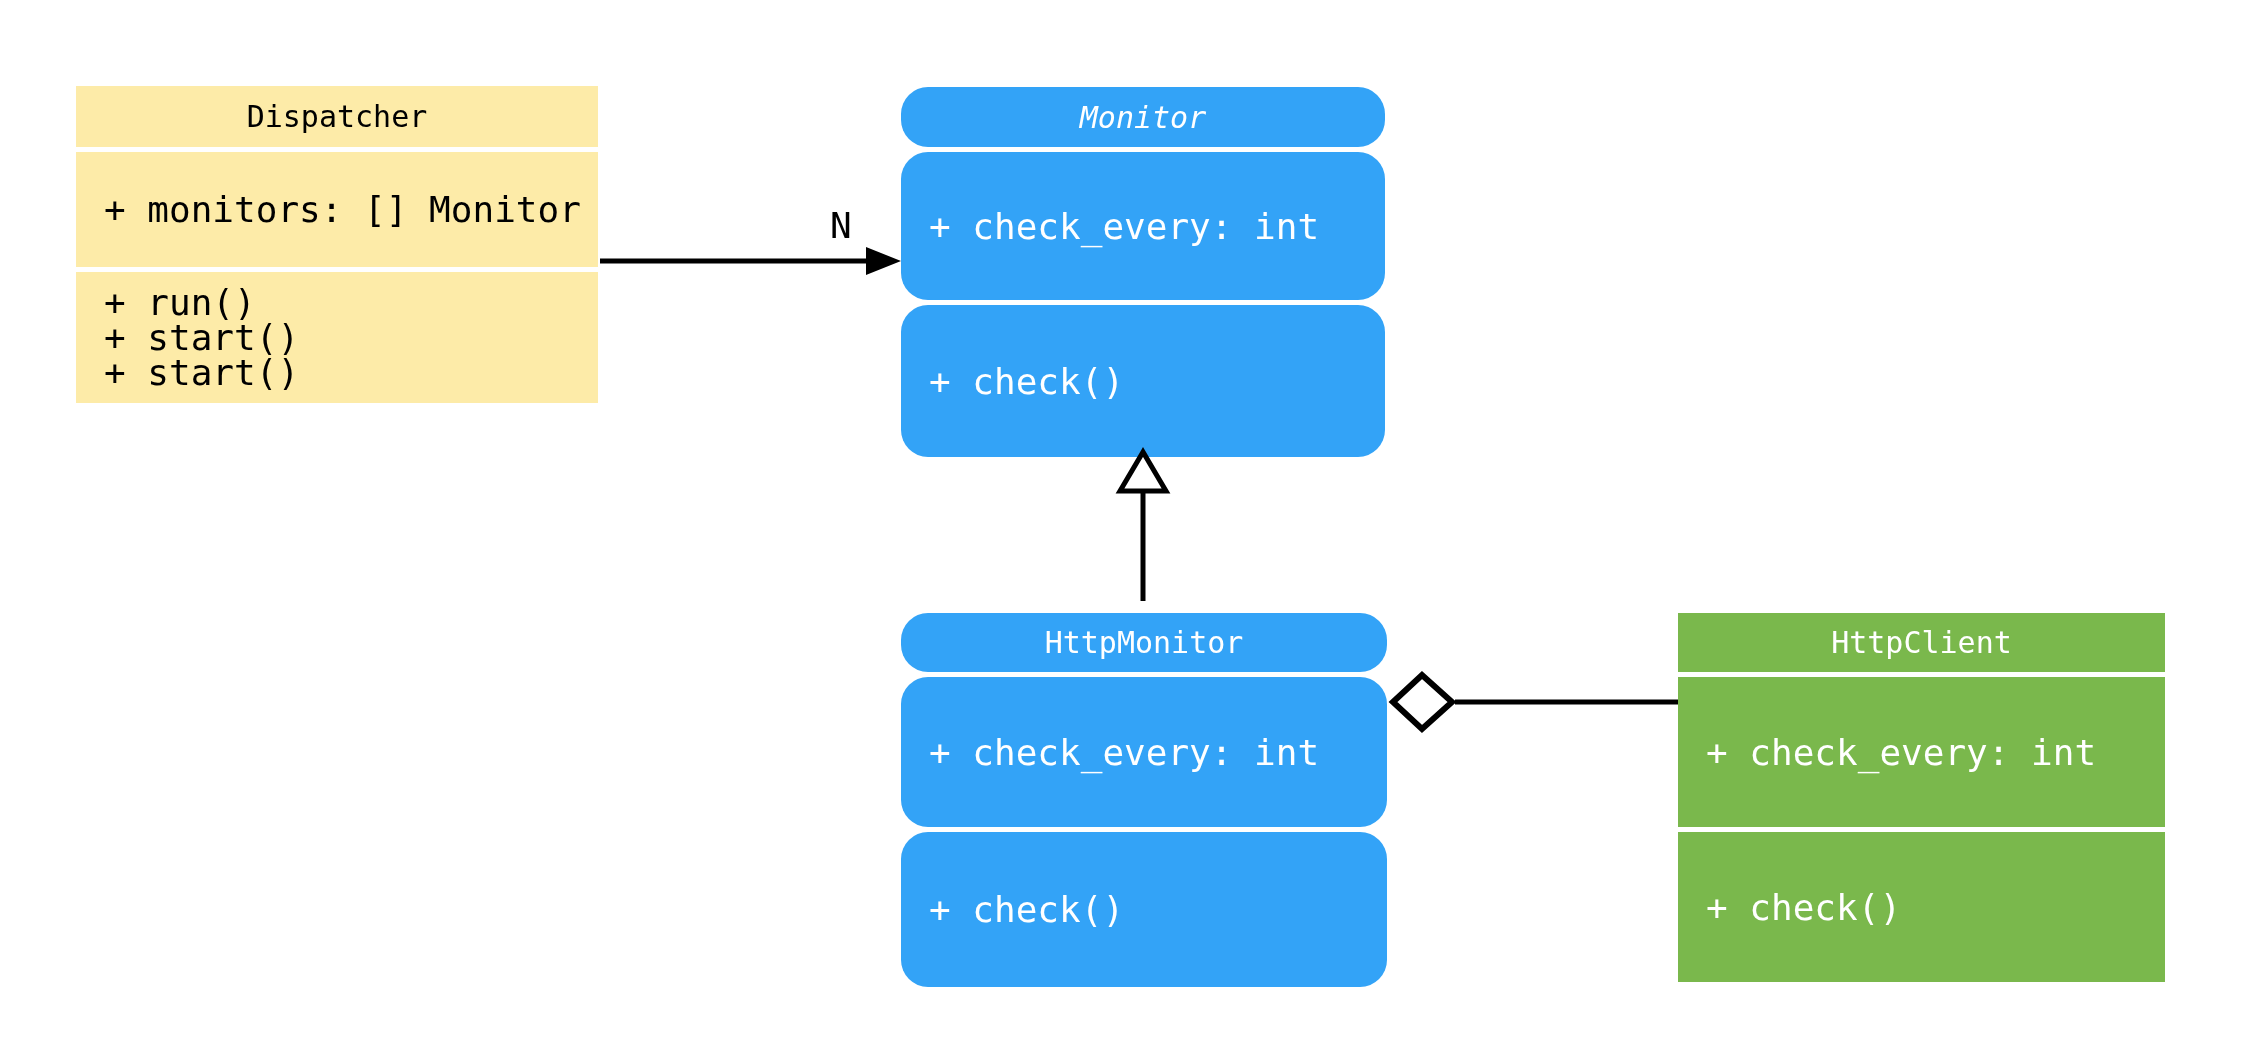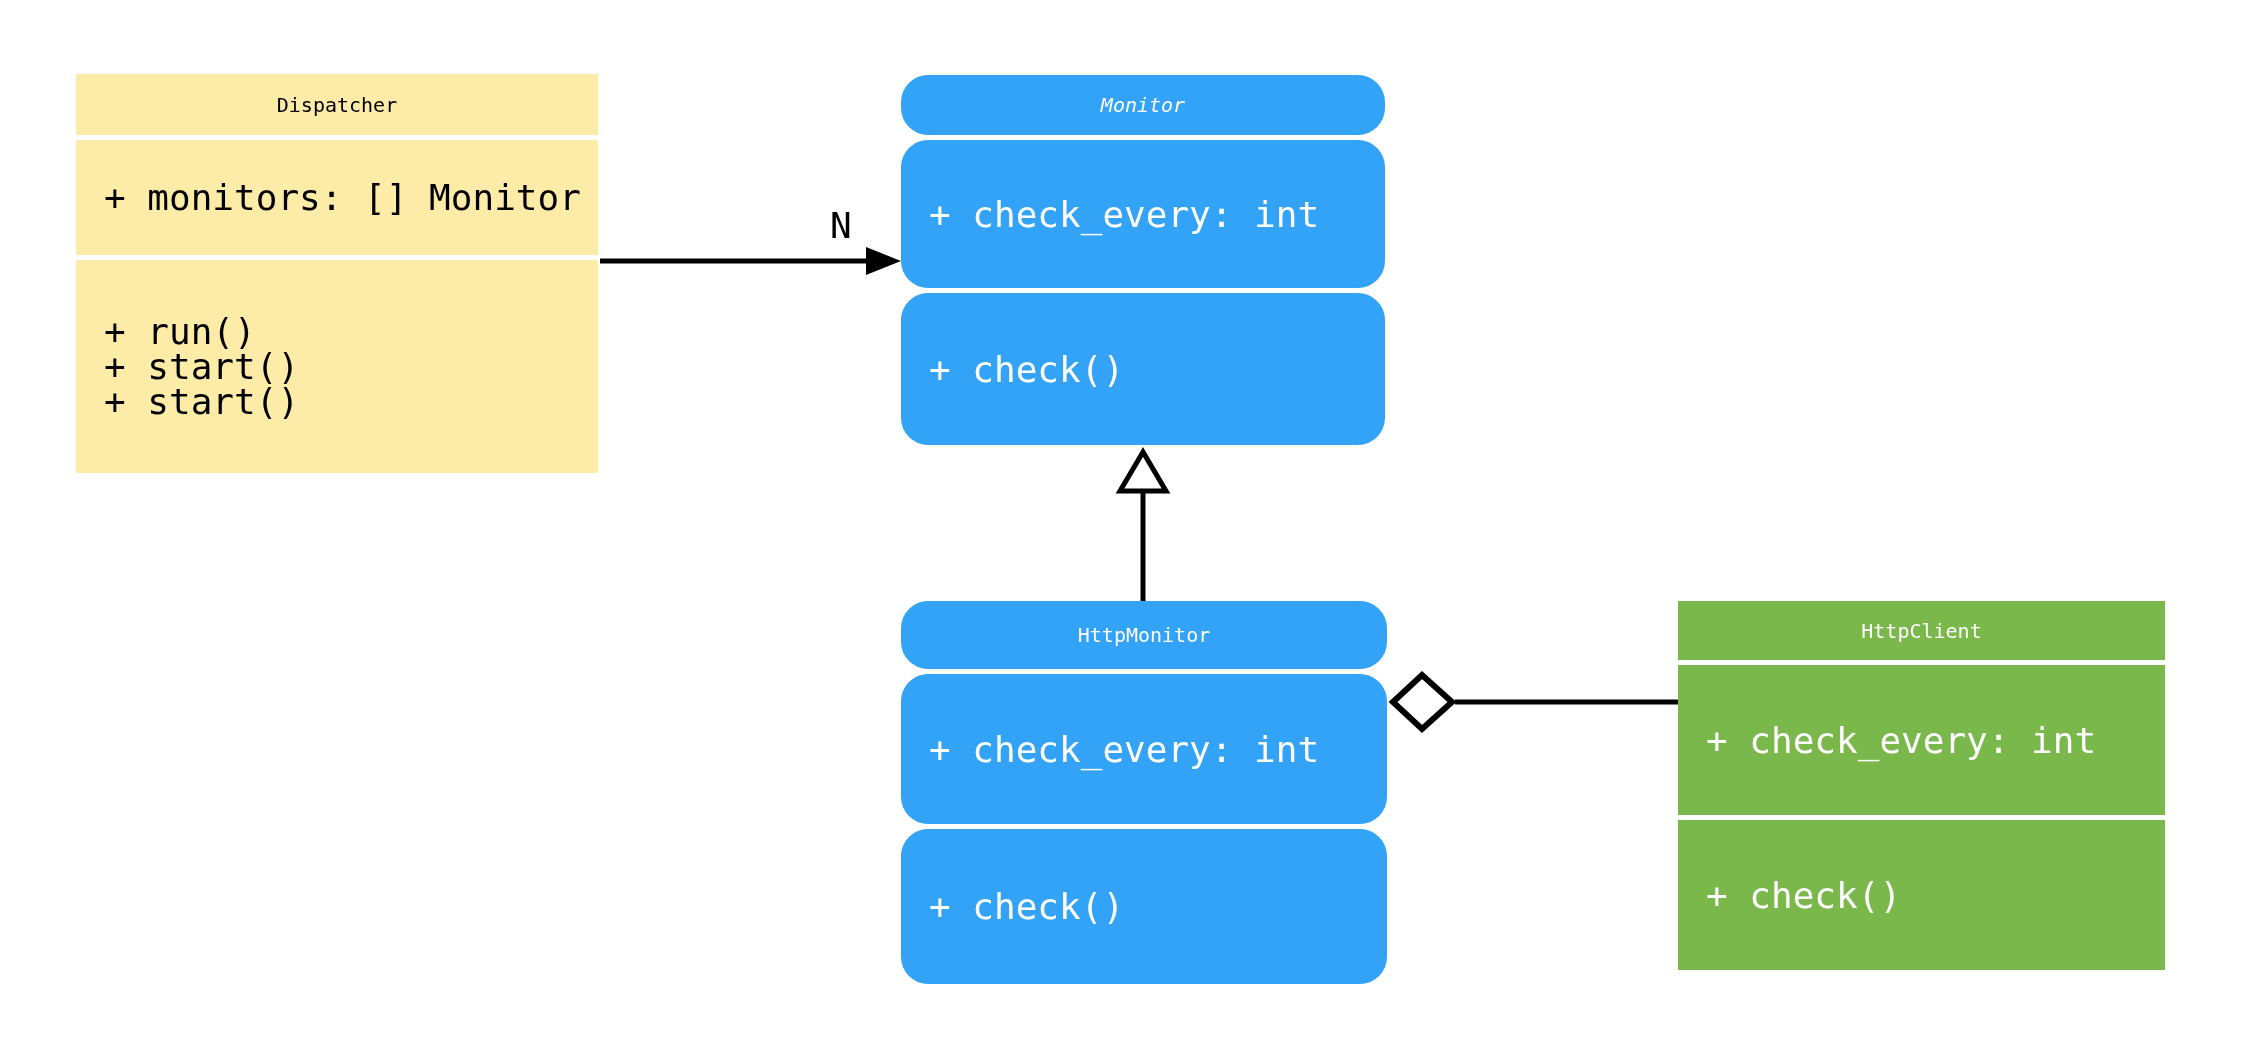--- a/index.html
+++ b/index.html
@@ -22,22 +22,23 @@
   }
   .row {
     width: 100%;
     box-sizing: border-box;
   }
   .row + .row { margin-top: 5px; }
   .title-row {
     display: flex;
     align-items: center;
     justify-content: center;
-    font-size: 20px;
+    font-size: 30px;
     letter-spacing: 0px;
+    margin-top: 12px;
   }
   .body-row {
     display: flex;
     flex-direction: column;
     justify-content: center;
     align-items: flex-start;
     padding-left: 28px;
     font-size: 36px;
     line-height: 35px;
   }
@@ -64,39 +65,39 @@
 </head>
 <body>
 
 <div id="canvas">
 
   <div class="uml-class" style="left:76px; top:74px; width:522px;">
     <div class="row title-row fill-yellow" style="height:61px">Dispatcher</div>
     <div class="row body-row fill-yellow" style="height:115px">
       <div>+ monitors: [] Monitor</div>
     </div>
-    <div class="row body-row fill-yellow" style="height:213px">
+    <div class="row body-row fill-yellow" style="height:131px">
       <div>+ run()</div>
       <div>+ start()</div>
       <div>+ start()</div>
     </div>
   </div>
 
   <div class="uml-class" style="left:901px; top:75px; width:484px;">
     <div class="row title-row fill-blue abstract-title" style="height:60px">Monitor</div>
     <div class="row body-row fill-blue" style="height:148px">
       <div>+ check_every: int</div>
     </div>
     <div class="row body-row fill-blue" style="height:152px">
       <div>+ check()</div>
     </div>
   </div>
 
   <div class="uml-class" style="left:901px; top:601px; width:486px;">
-    <div class="row title-row fill-blue" style="height:68px">HttpMonitor</div>
+    <div class="row title-row fill-blue" style="height:59px">HttpMonitor</div>
     <div class="row body-row fill-blue" style="height:150px">
       <div>+ check_every: int</div>
     </div>
     <div class="row body-row fill-blue" style="height:155px">
       <div>+ check()</div>
     </div>
   </div>
 
   <div class="uml-class" style="left:1678px; top:601px; width:487px;align-items:flex-end;">
     <div class="row title-row fill-green" style="height:59px">HttpClient</div>

